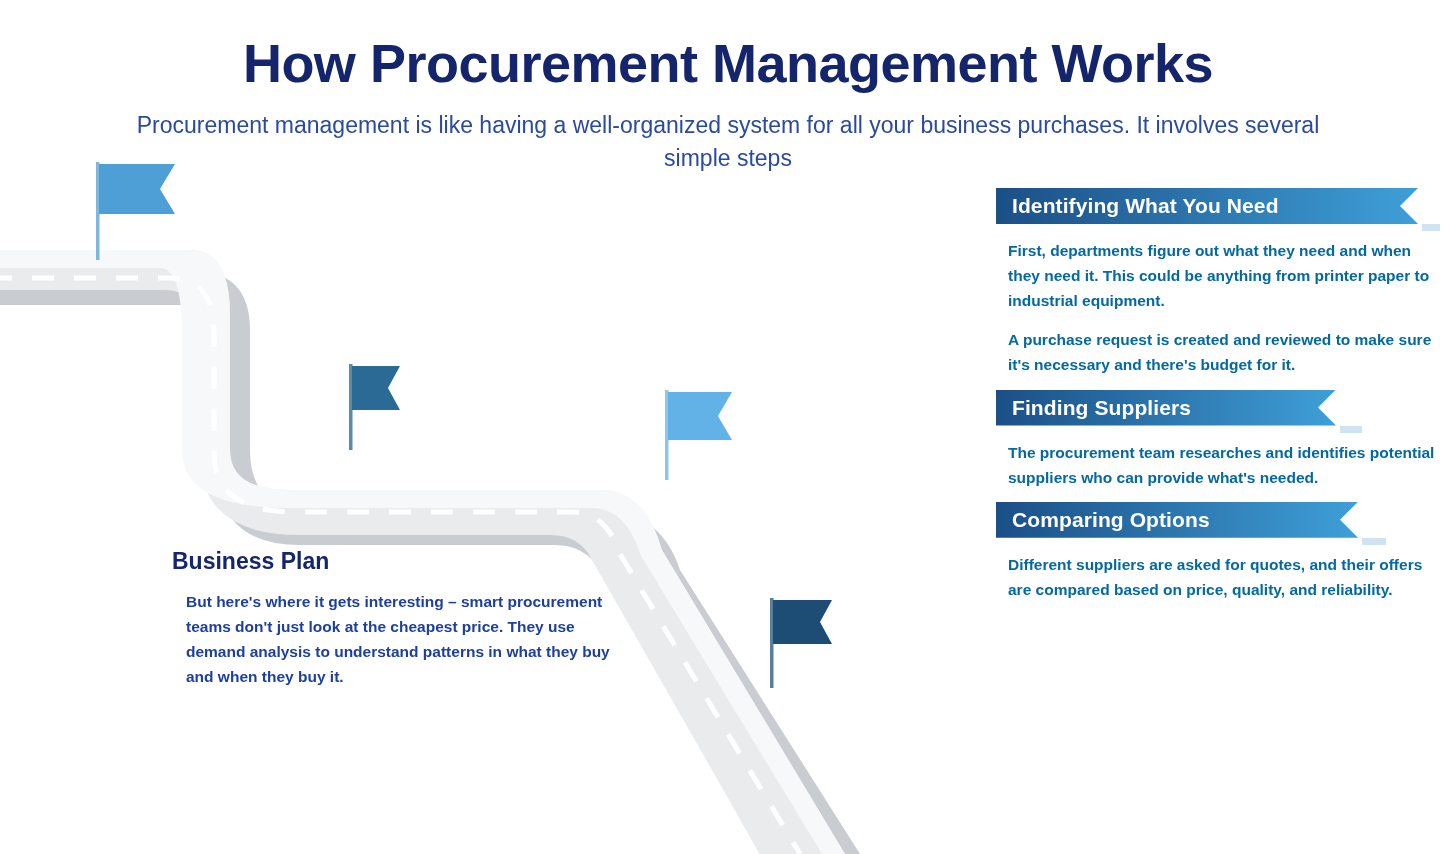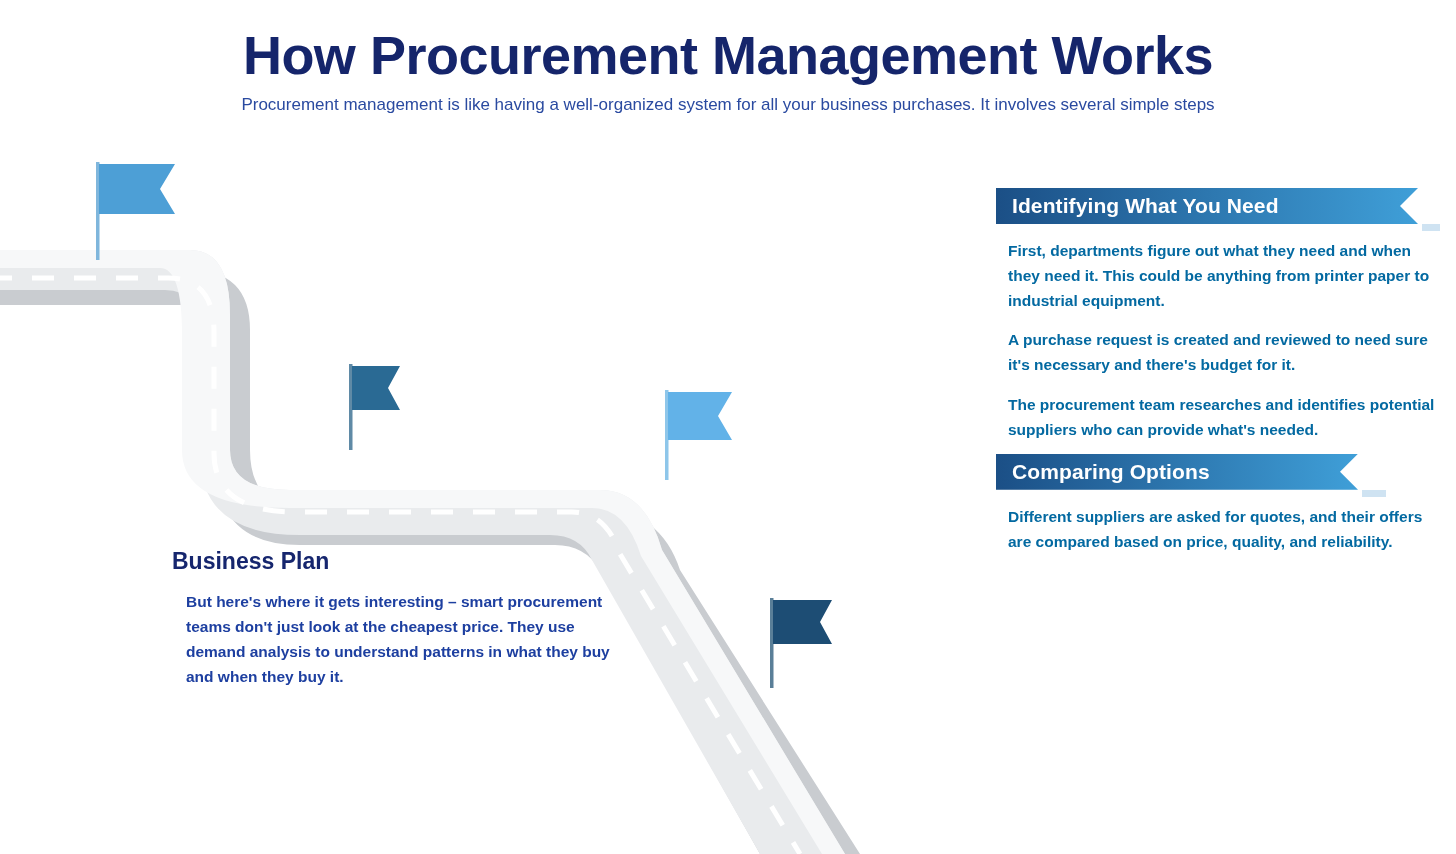--- a/index.html
+++ b/index.html
@@ -22,24 +22,24 @@
     top: 18px;
     width: 1456px;
     text-align: center;
   }
   #main-title {
     font-size: 54px;
     font-weight: bold;
     color: #15256b;
     letter-spacing: -0.5px;
     line-height: 1.05;
-    margin: 9px;
+    margin: 17px;
   }
   #subtitle {
-    font-size: 17px;
+    font-size: 23px;
     color: #2a4aa0;
     line-height: 1.45;
     margin: 8px auto 0 auto;
     width: 1230px;
     font-weight: 500;
   }
 
   
   #road-area {
     position: absolute;
@@ -190,24 +190,29 @@
   <div class="step w1">
     <div class="ribbon">
       <div class="ribbon-inner"></div>
       <div class="ribbon-tail"></div>
       <span class="lbl">Identifying What You Need</span>
     </div>
     <p class="step-body">First, departments figure out what they need and when they need it. This could be anything from printer paper to industrial equipment.</p>
   </div>
 
   <div class="step w2">
-    <p class="step-body">A purchase request is created and reviewed to need sure it's necessary and there's budget for it.</p>
+    <p class="step-body">A purchase request is created and reviewed to make sure it's necessary and there's budget for it.</p>
   </div>
 
   <div class="step w3">
+    <div class="ribbon">
+      <div class="ribbon-inner"></div>
+      <div class="ribbon-tail"></div>
+      <span class="lbl">Finding Suppliers</span>
+    </div>
     <p class="step-body">The procurement team researches and identifies potential suppliers who can provide what's needed.</p>
   </div>
 
   <div class="step w4">
     <div class="ribbon">
       <div class="ribbon-inner"></div>
       <div class="ribbon-tail"></div>
       <span class="lbl">Comparing Options</span>
     </div>
     <p class="step-body">Different suppliers are asked for quotes, and their offers are compared based on price, quality, and reliability.</p>

